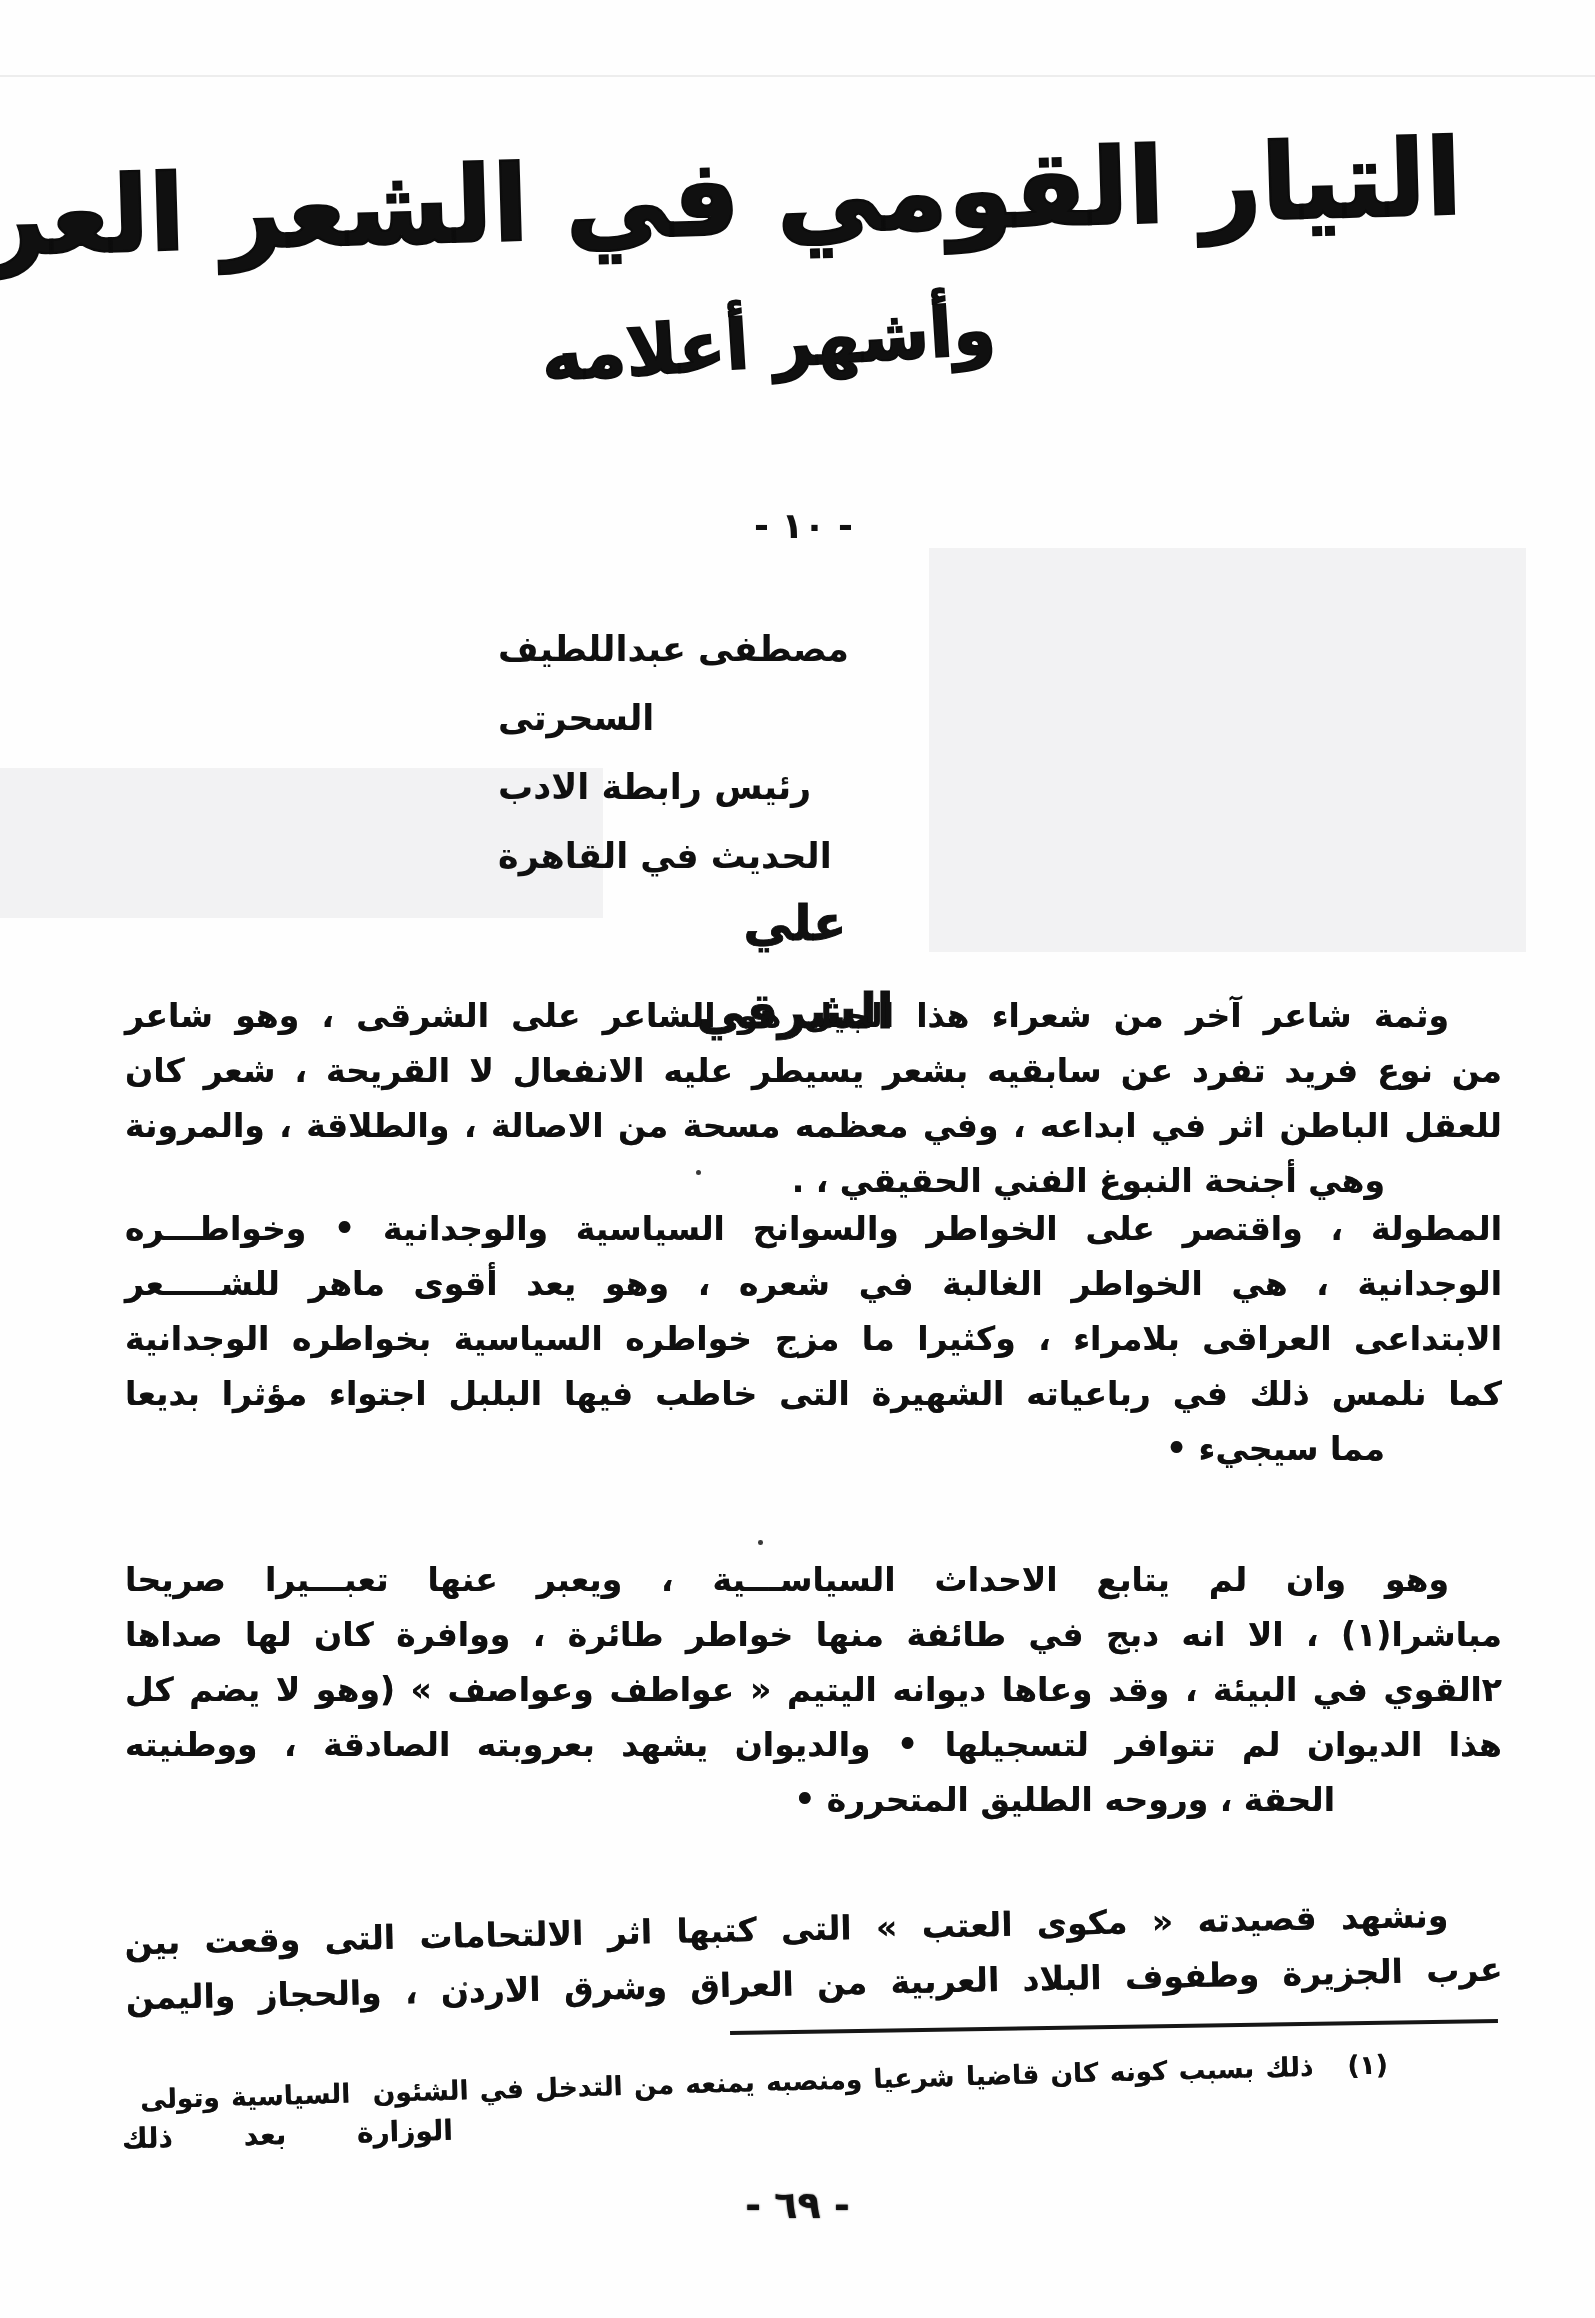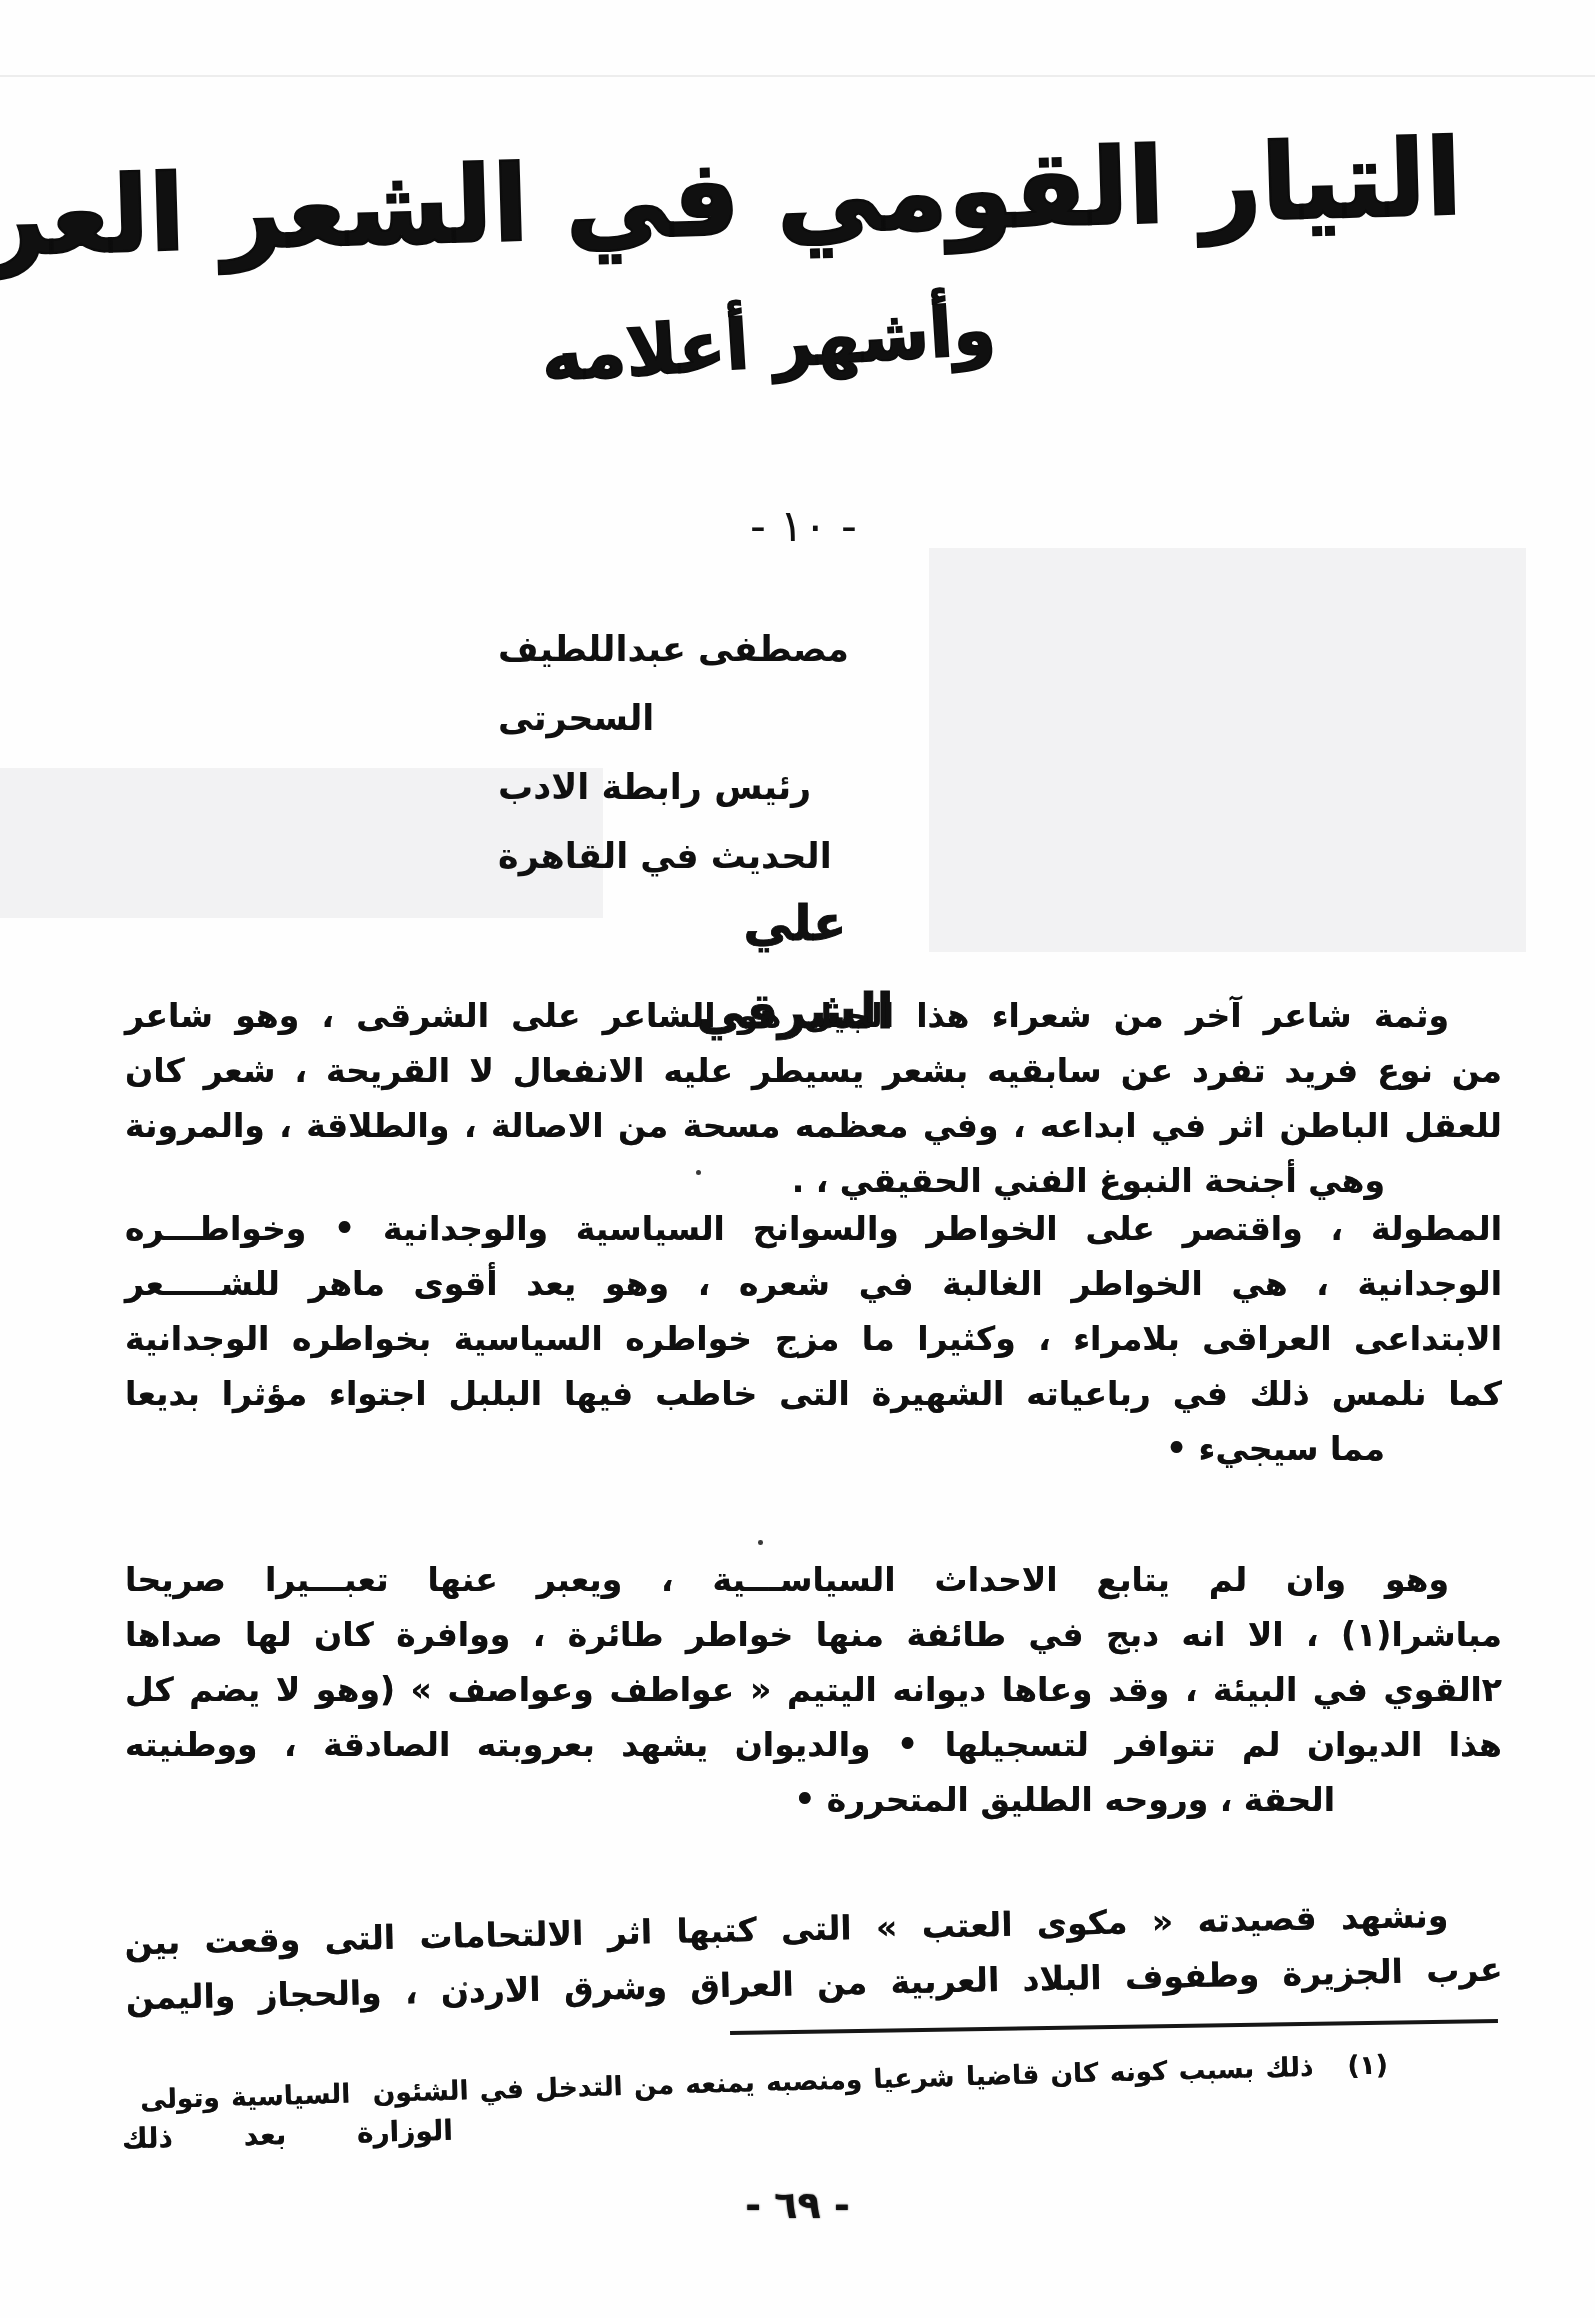--- a/index.html
+++ b/index.html
@@ -26,21 +26,21 @@
   }
   .title2{
     left:517px;top:276px;width:505px;height:135px;
     font-size:69px;font-weight:700;line-height:135px;
     text-align:center;white-space:nowrap;
     -webkit-text-stroke:1.8px #0c0c0c;
     transform:rotate(-3.5deg);
   }
   .secnum{
     left:681px;top:498px;width:247px;height:56px;
-    font-size:44px;font-weight:400;line-height:56px;
+    font-size:36px;font-weight:700;line-height:56px;
     text-align:center;letter-spacing:5.9px;
   }
   .byline{
     left:499px;top:615px;width:435px;
     font-size:35px;font-weight:700;line-height:69px;
     text-align:left;
   }
   .poet{
     left:664px;top:880px;width:264px;height:88px;
     font-size:49px;font-weight:700;line-height:88px;

